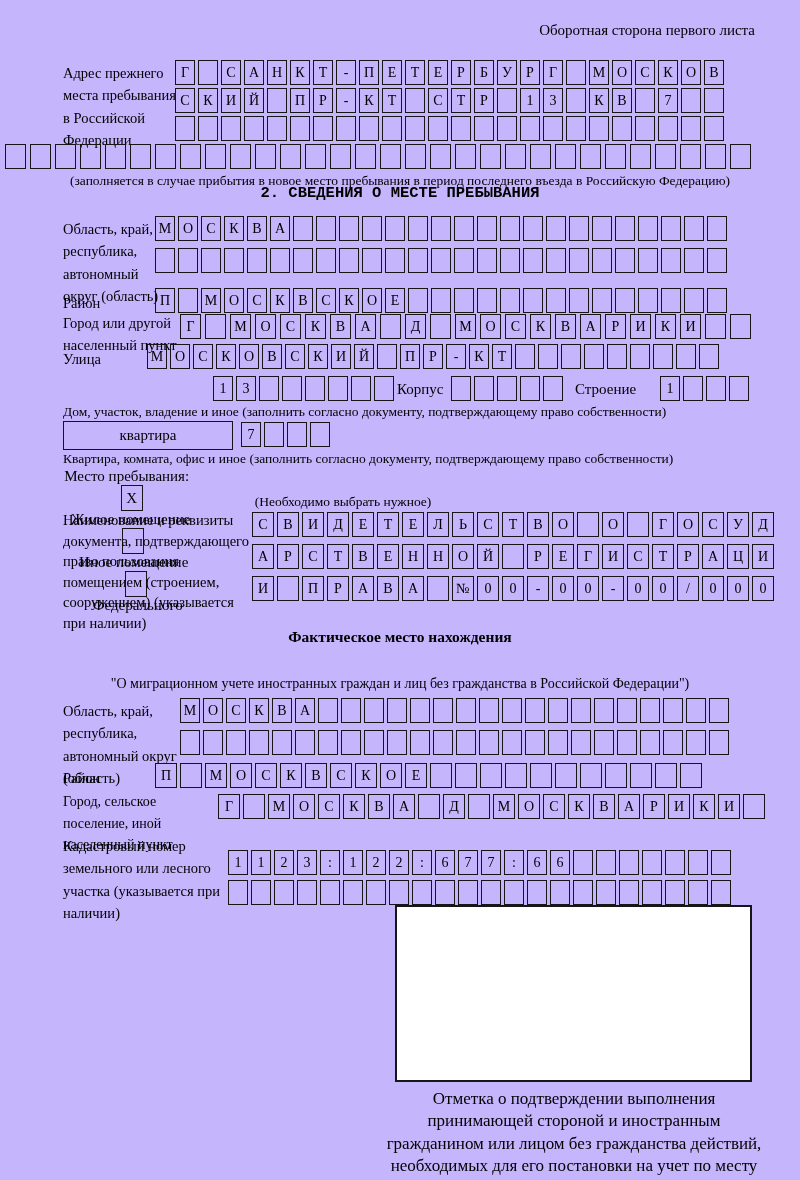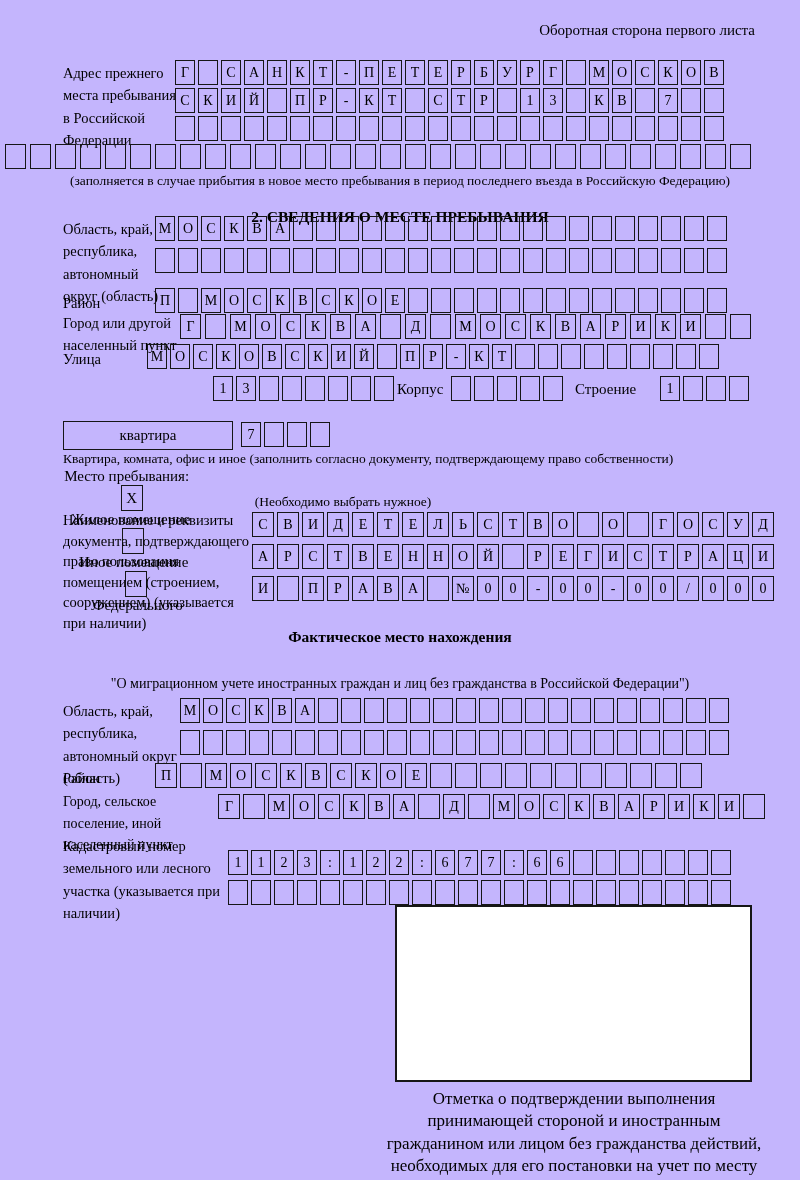--- a/index.html
+++ b/index.html
@@ -137,21 +137,21 @@
       <span class="cbox"></span>
       <span class="cbox"></span>
       <span class="cbox"></span>
       <span class="cbox"></span>
       <span class="cbox"></span>
       <span class="cbox"></span>
       <span class="cbox"></span>
     </div>
   <div class="note" style="top:173px;left:0;width:800px;">(заполняется в случае прибытия в новое место пребывания в период последнего въезда в Российскую Федерацию)</div>
 
-  <div class="sect-title" style="top:208px;">2. СВЕДЕНИЯ О МЕСТЕ ПРЕБЫВАНИЯ</div>
+  <div class="sect-title" style="top:184px;font-family:Liberation Mono, monospace;">2. СВЕДЕНИЯ О МЕСТЕ ПРЕБЫВАНИЯ</div>
 
   <div class="lbl" style="left:63px;top:218px;width:100px;">Область, край, республика, автономный округ (область)</div>
   <div class="boxrow" style="left:155px;top:216px;">
       <span class="cbox">М</span>
       <span class="cbox">О</span>
       <span class="cbox">С</span>
       <span class="cbox">К</span>
       <span class="cbox">В</span>
       <span class="cbox">А</span>
       <span class="cbox"></span>
@@ -305,20 +305,21 @@
       <span class="cbox"></span>
       <span class="cbox"></span>
     </div>
   <div class="inlinelabel" style="left:575px;top:375px;">Строение</div>
   <div class="boxrow" style="left:660px;top:376px;">
       <span class="cbox">1</span>
       <span class="cbox"></span>
       <span class="cbox"></span>
       <span class="cbox"></span>
     </div>
+  <div class="note" style="left:63px;top:404px;width:700px;text-align:left;">Дом, участок, владение и иное (заполнить согласно документу, подтверждающему право собственности)</div>
 
   <div class="widebox" style="left:63px;top:421px;width:170px;">квартира</div>
   <div class="boxrow" style="left:241px;top:422px;">
       <span class="cbox">7</span>
       <span class="cbox"></span>
       <span class="cbox"></span>
       <span class="cbox"></span>
     </div>
   <div class="note" style="left:63px;top:451px;width:700px;text-align:left;">Квартира, комната, офис и иное (заполнить согласно документу, подтверждающему право собственности)</div>
 

